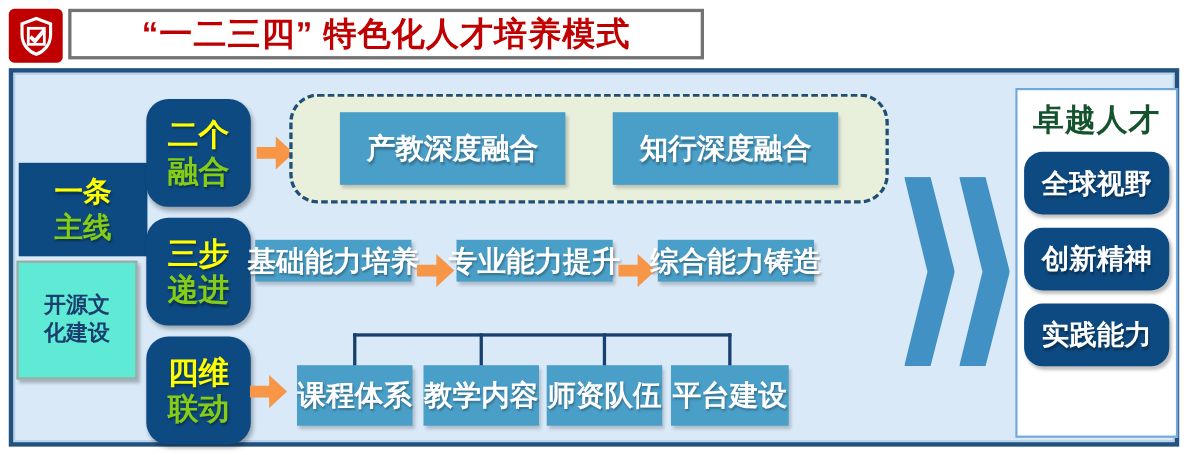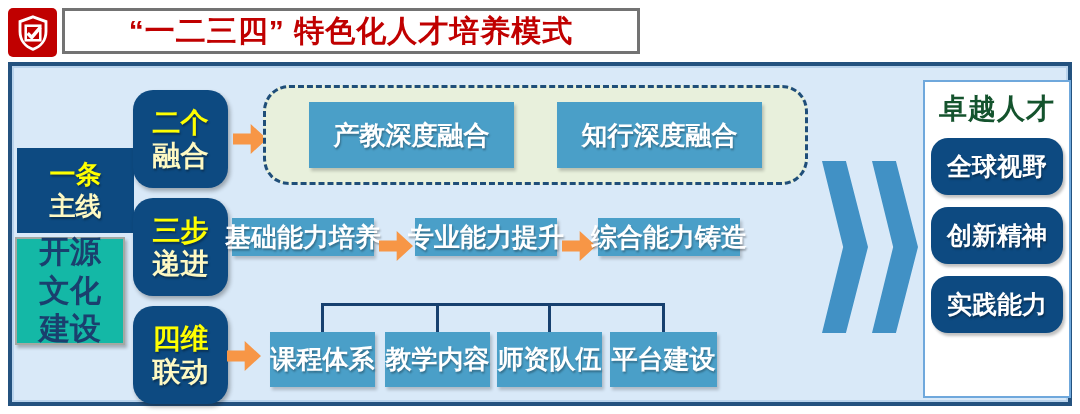--- a/index.html
+++ b/index.html
@@ -40,38 +40,38 @@
   
   .mainline-box{
     left:17px;top:148px;width:117px;height:85px;
     background:#0d4a81;
     display:flex;flex-direction:column;align-items:center;justify-content:center;
     font-weight:bold;font-size:26px;line-height:1.2;
     text-shadow:1px 2px 2px rgba(0,0,0,.35);
   }
   .culture-box{
     left:15px;top:237px;width:110px;height:108px;
-    background:#14b8a6;border:2px solid #a3a9a3;
+    background:#5eead4;border:2px solid #a3a9a3;
     box-shadow:2px 3px 3px rgba(0,0,0,.25);
     display:flex;align-items:center;justify-content:center;text-align:center;
-    color:#1a3f6e;font-weight:bold;font-size:31px;line-height:1.25;
+    color:#1a3f6e;font-weight:bold;font-size:20px;line-height:1.25;
     padding:2px 14px;
   }
 
   
   .label-sq{
     left:133px;width:95px;height:98px;
     background:#0d4a81;border-radius:20px;
     display:flex;flex-direction:column;align-items:center;justify-content:center;
     font-weight:bold;font-size:28px;line-height:1.18;
     box-shadow:2px 3px 4px rgba(0,0,0,.3);
     text-shadow:1px 2px 2px rgba(0,0,0,.35);
   }
   .hl{color:#ffff00;}
-  .wt{color:#fef9c3;}
+  .wt{color:#84cc16;}
 
   
   .o-arrow{
     width:34px;height:30px;background:#f79646;
     clip-path:polygon(0 32%,52% 32%,52% 0,100% 50%,52% 100%,52% 68%,0 68%);
     filter:drop-shadow(1px 2px 1px rgba(0,0,0,.25));
   }
 
   
   .dashed-group{

